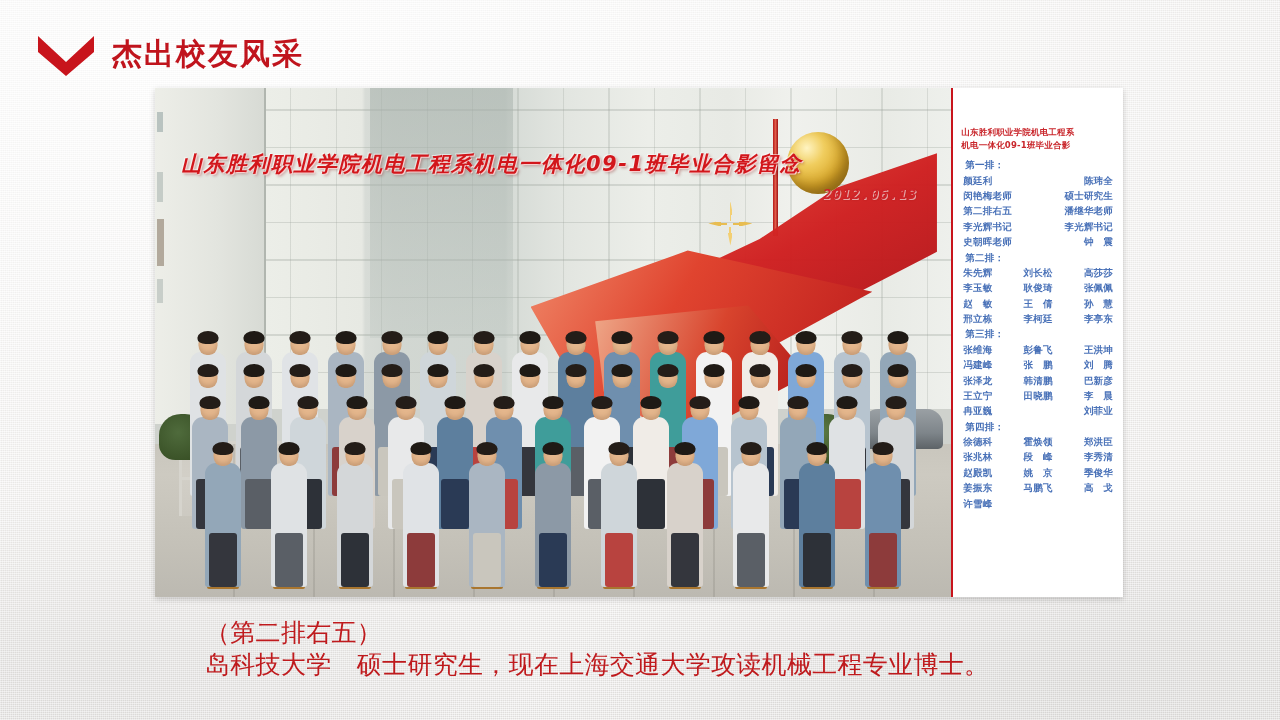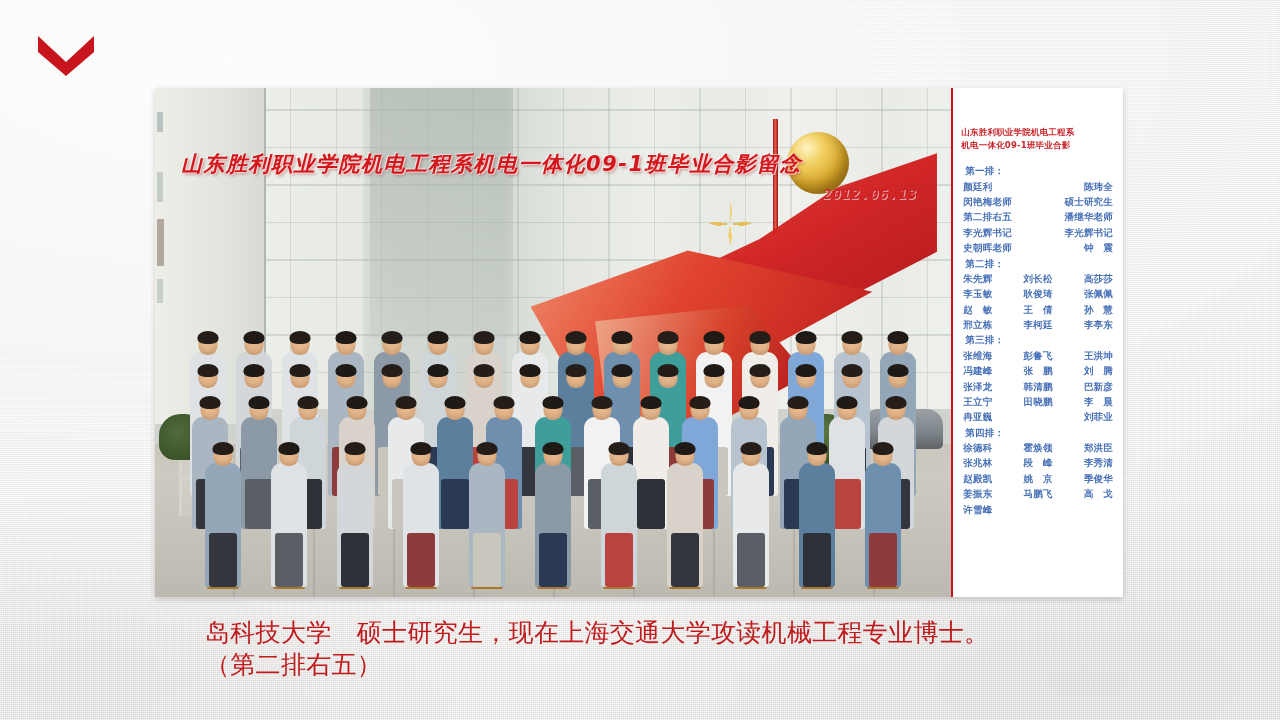--- a/index.html
+++ b/index.html
@@ -329,21 +329,21 @@
     padding: 38px 6px 10px 8px;
     box-sizing: border-box;
     font-family: "DejaVu Sans", "Liberation Sans", sans-serif;
   }
   .names-head {
     font-size: 8.5px;
     font-weight: bold;
     color: #c9262b;
     line-height: 1.55;
     letter-spacing: .2px;
-    margin-bottom: 11px;
+    margin-bottom: 5px;
     white-space: nowrap;
   }
   .names-body { font-size: 0; }
   .name-line {
     display: flex;
     justify-content: space-between;
     font-size: 9.5px;
     font-weight: bold;
     color: #4a72b8;
     line-height: 1.62;
@@ -386,20 +386,21 @@
 <body>
 
 <div class="slide"></div>
 
 <div class="header">
   <span>
     <svg class="chevron-icon" viewBox="0 0 60 44" aria-hidden="true">
       <polygon points="2,4 30,30 58,4 58,20 30,44 2,20" fill="#c8141c"></polygon>
     </svg>
   </span>
+  <div class="header-title">杰出校友风采</div>
 </div>
 
 <div class="photo-block">
 
   <div class="group-photo">
     <div class="ph-sky"></div>
     <div class="ph-building"></div>
     <div class="ph-wing-left">
       <div class="ph-win-a"></div>
       <div class="ph-win-b"></div>
@@ -891,15 +892,15 @@
           <span class="cell">高　戈</span>
         </div>
         <div class="name-line">
           <span class="cell">许雪峰</span>
         </div>
       </div>
   </div>
 </div>
 
 <div class="caption">
+  <div class="caption-line">（第二排右五）</div>
   <div class="caption-line">岛科技大学　硕士研究生，现在上海交通大学攻读机械工程专业博士。</div>
-  <div class="caption-line">（第二排右五）</div>
 </div>
 
 </body></html>

